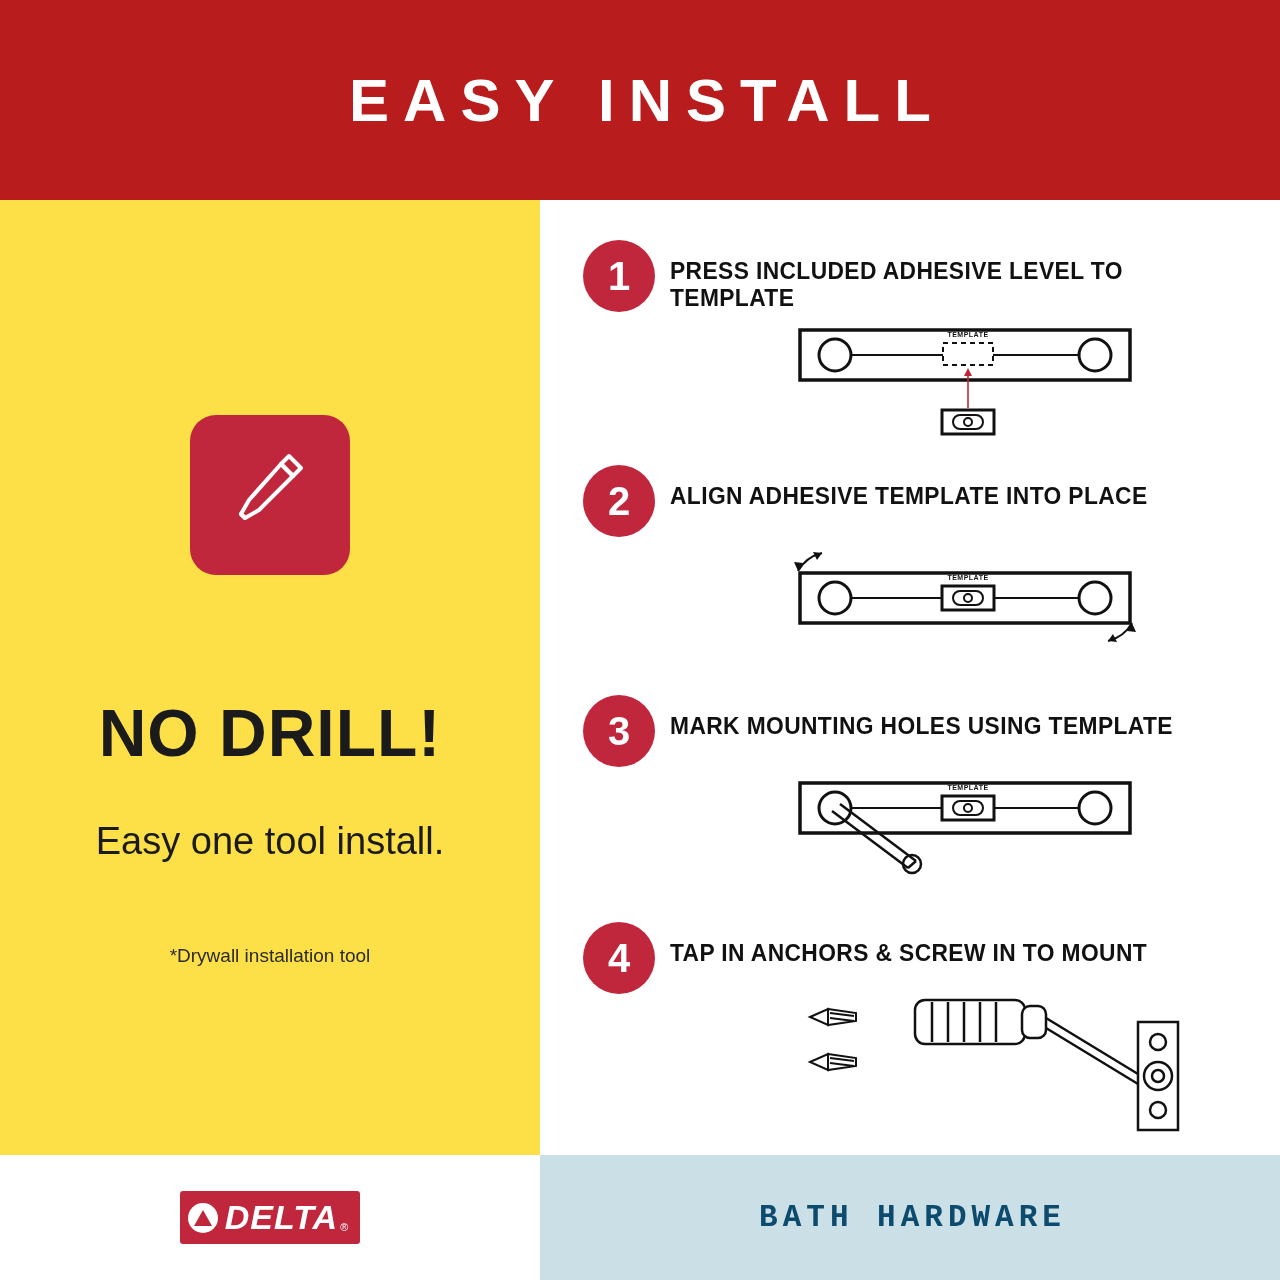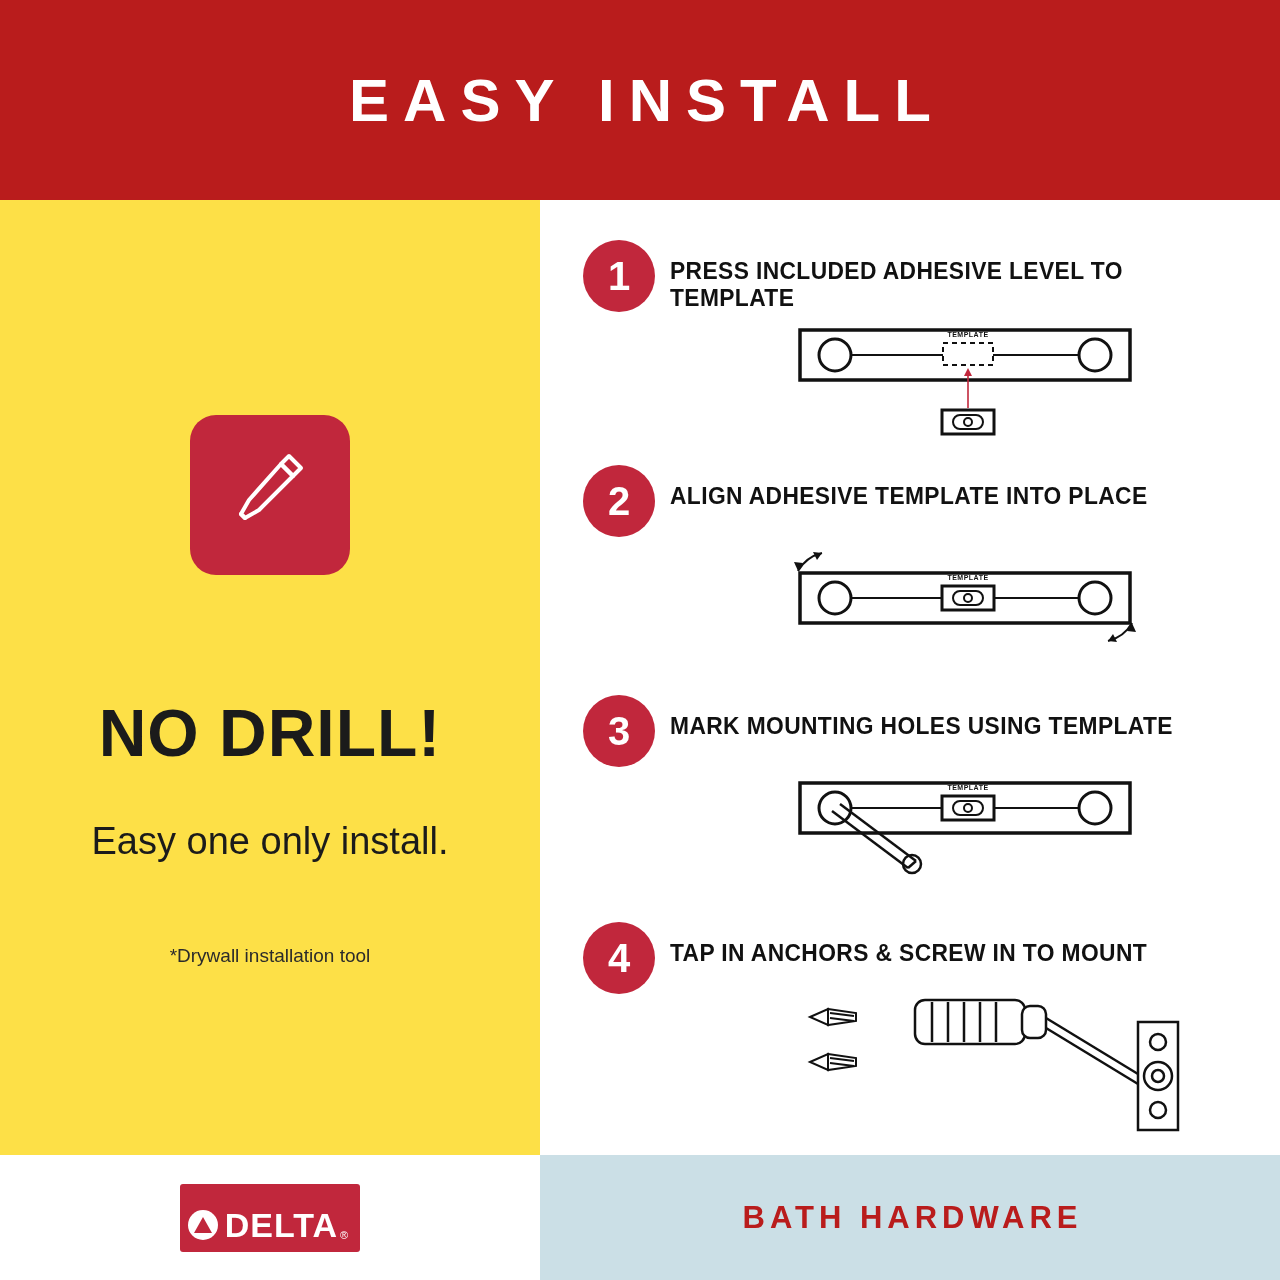--- a/index.html
+++ b/index.html
@@ -133,22 +133,23 @@
     width: 540px; height: 125px;
     background: #ffffff;
     display: flex;
     align-items: center;
     justify-content: center;
   }
   .delta-logo {
     display: flex;
     align-items: center;
     background: #c1273c;
-    padding: 22px 12px 7px 8px;
+    padding: 7px 12px 7px 8px;
     border-radius: 3px;
+    font-style: italic;
   }
   .delta-mark {
     width: 30px; height: 30px;
     background: #ffffff;
     border-radius: 50%;
     margin-right: 7px;
     position: relative;
   }
   .delta-mark::after {
     content: "";
@@ -177,23 +178,24 @@
     left: 540px; top: 1155px;
     width: 740px; height: 125px;
     background: #cbdfe6;
     display: flex;
     align-items: center;
     justify-content: center;
   }
   .footer-right-label {
     font-size: 31px;
     font-weight: bold;
-    color: #b91c1c;
+    color: #0c4a6e;
     letter-spacing: 5px;
     text-indent: 5px;
+    font-family: Liberation Mono, monospace;
   }
   .tpl-label {
     font-size: 7px;
     font-weight: bold;
     letter-spacing: 0.5px;
   }
 </style>
 </head>
 <body>
 
@@ -209,21 +211,21 @@
         <g fill="none" stroke="#ffffff" stroke-width="4" stroke-linejoin="round" stroke-linecap="round">
           <path d="M74 18 L86 30 L78 38 L66 26 Z"></path>
           <path d="M66 26 L78 38 L44 72 L30 80 L26 76 L34 62 Z"></path>
           <path d="M30 80 L26 76"></path>
         </g>
       </svg>
     </span>
   </div>
 
   <div class="headline">NO DRILL!</div>
-  <div class="subhead">Easy one only install.</div>
+  <div class="subhead">Easy one tool install.</div>
   <div class="footnote">*Drywall installation tool</div>
 </div>
 
 <div class="steps">
 
   <div class="step" style="top:40px;">
     <div class="step-num">1</div>
     <div class="step-title">PRESS INCLUDED ADHESIVE LEVEL TO TEMPLATE</div>
     <div class="step-art" style="top:70px;">
       <svg width="560" height="140" viewBox="0 0 560 140">

